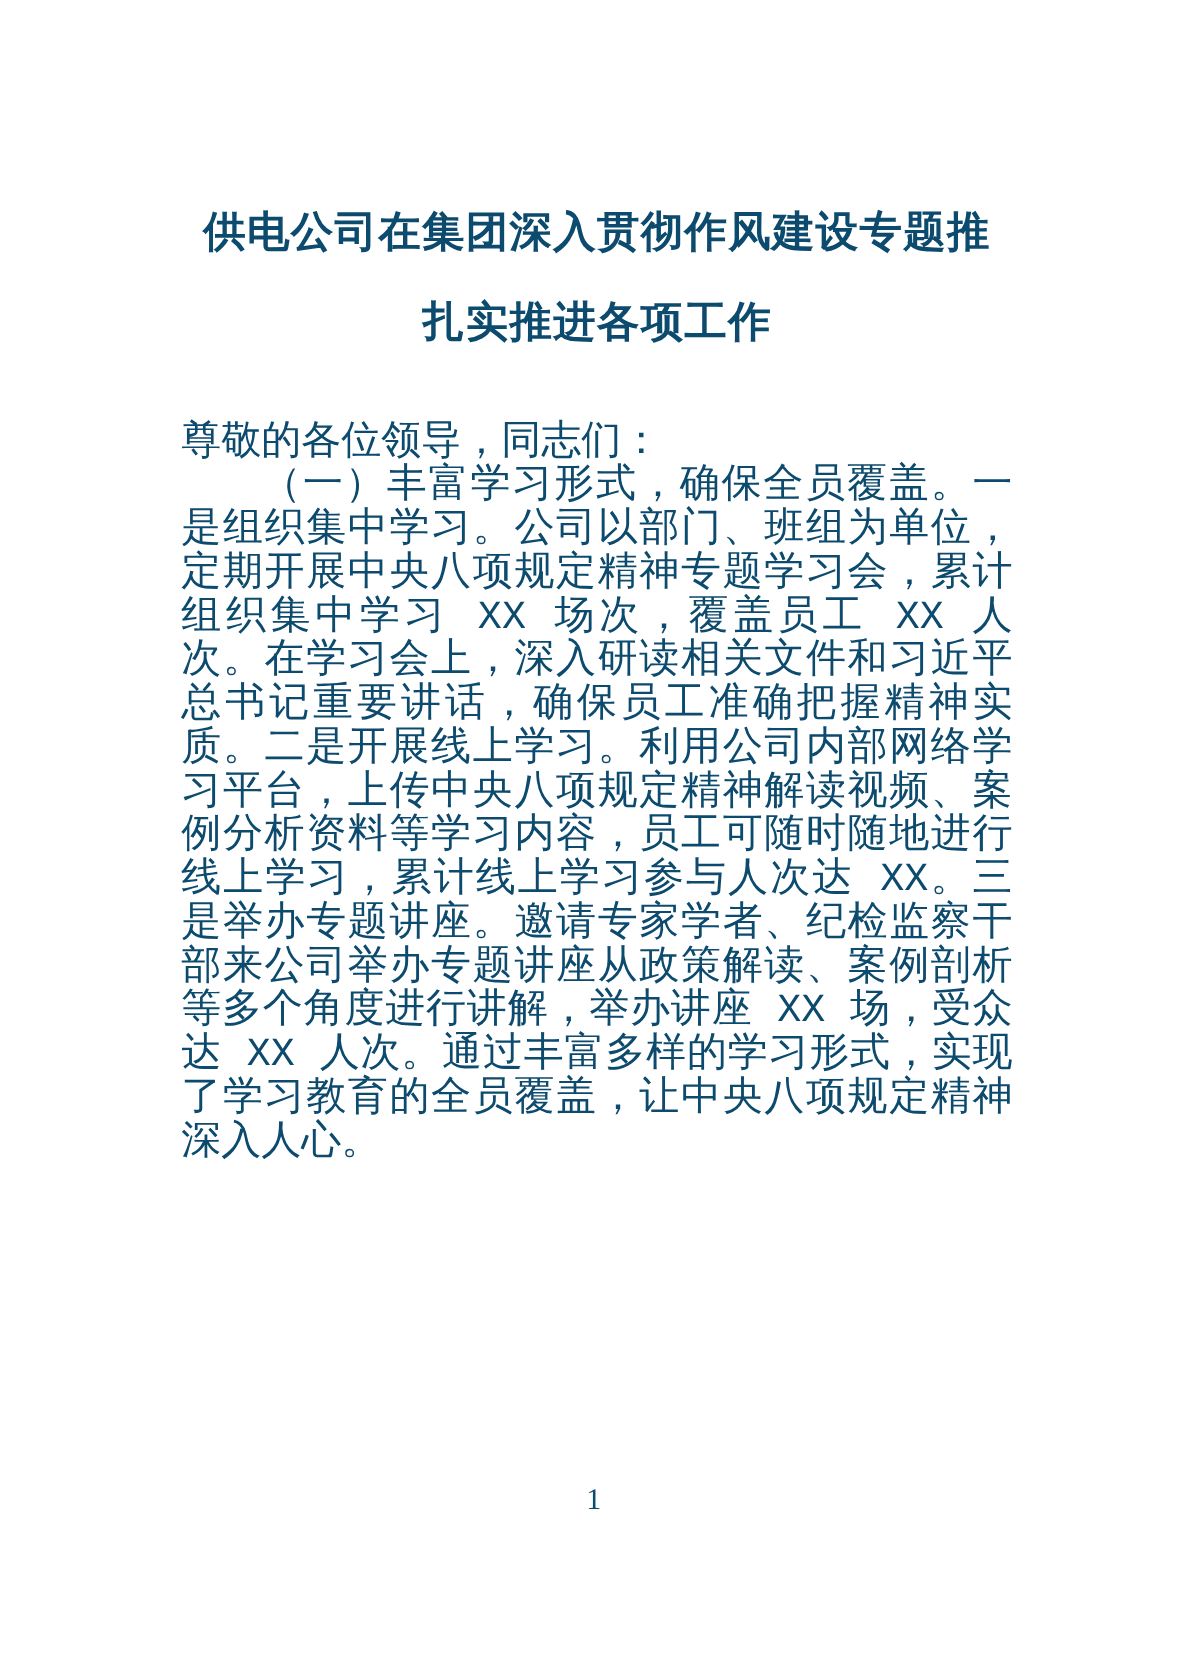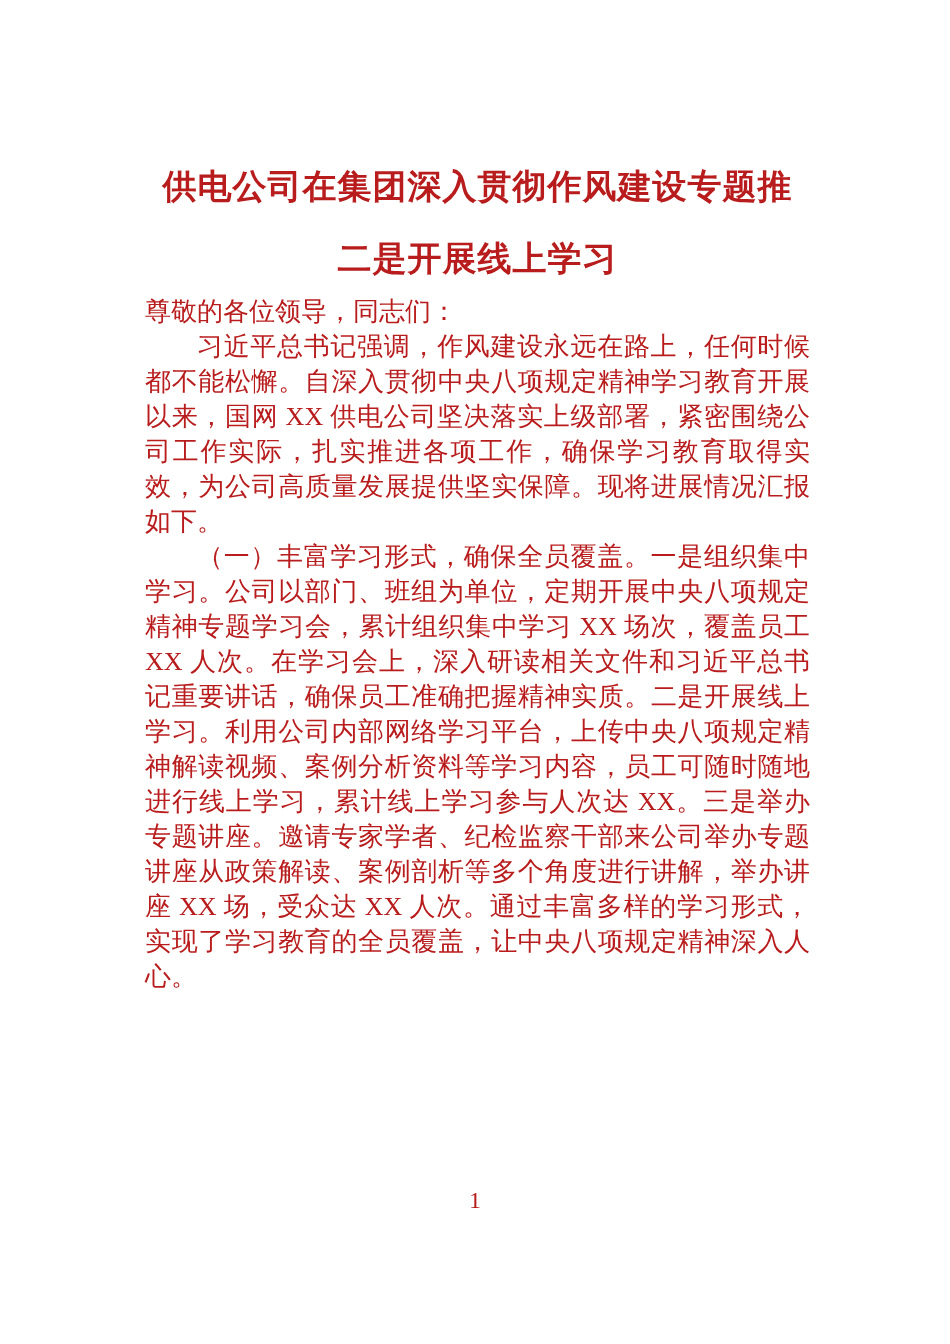--- a/index.html
+++ b/index.html
@@ -6,40 +6,41 @@
     margin: 0;
     padding: 0;
     background: #ffffff;
   }
   .page {
     position: relative;
     width: 950px;
     height: 1344px;
     margin: 0 auto;
     background: #ffffff;
-    color: #b91c1c;
+    color: #0c4a6e;
     box-sizing: border-box;
     padding: 150px 140px 0 145px;
     overflow: hidden;
   }
   .doc-title {
     margin: 0;
     text-align: center;
     font-family: "Liberation Sans", "DejaVu Sans", sans-serif;
     font-weight: 700;
     font-size: 34px;
     line-height: 72px;
     letter-spacing: 1px;
   }
   .title-line {
     display: block;
   }
   .doc-body {
-    font-family: Liberation Serif, serif;
-    font-size: 26px;
+    margin-top: 42px;
+    font-family: Liberation Mono, monospace;
+    font-size: 32px;
     line-height: 35px;
     text-align: justify;
     text-justify: inter-ideograph;
   }
   .para {
     margin: 0;
     padding: 0;
   }
   .para.indent {
     text-indent: 2em;
@@ -55,24 +56,23 @@
     line-height: 30px;
   }
 </style>
 </head>
 <body>
 
 <div class="page">
 
   <h1 class="doc-title">
     <span class="title-line">供电公司在集团深入贯彻作风建设专题推</span>
-    <span class="title-line">二是开展线上学习</span>
+    <span class="title-line">扎实推进各项工作</span>
   </h1>
 
   <div class="doc-body">
     <p class="para">尊敬的各位领导，同志们：</p>
-    <p class="para indent">习近平总书记强调，作风建设永远在路上，任何时候都不能松懈。自深入贯彻中央八项规定精神学习教育开展以来，国网 XX 供电公司坚决落实上级部署，紧密围绕公司工作实际，扎实推进各项工作，确保学习教育取得实效，为公司高质量发展提供坚实保障。现将进展情况汇报如下。</p>
     <p class="para indent">（一）丰富学习形式，确保全员覆盖。一是组织集中学习。公司以部门、班组为单位，定期开展中央八项规定精神专题学习会，累计组织集中学习 XX 场次，覆盖员工 XX 人次。在学习会上，深入研读相关文件和习近平总书记重要讲话，确保员工准确把握精神实质。二是开展线上学习。利用公司内部网络学习平台，上传中央八项规定精神解读视频、案例分析资料等学习内容，员工可随时随地进行线上学习，累计线上学习参与人次达 XX。三是举办专题讲座。邀请专家学者、纪检监察干部来公司举办专题讲座从政策解读、案例剖析等多个角度进行讲解，举办讲座 XX 场，受众达 XX 人次。通过丰富多样的学习形式，实现了学习教育的全员覆盖，让中央八项规定精神深入人心。</p>
   </div>
 
   <div class="page-number">1</div>
 
 </div>
 
 </body></html>

